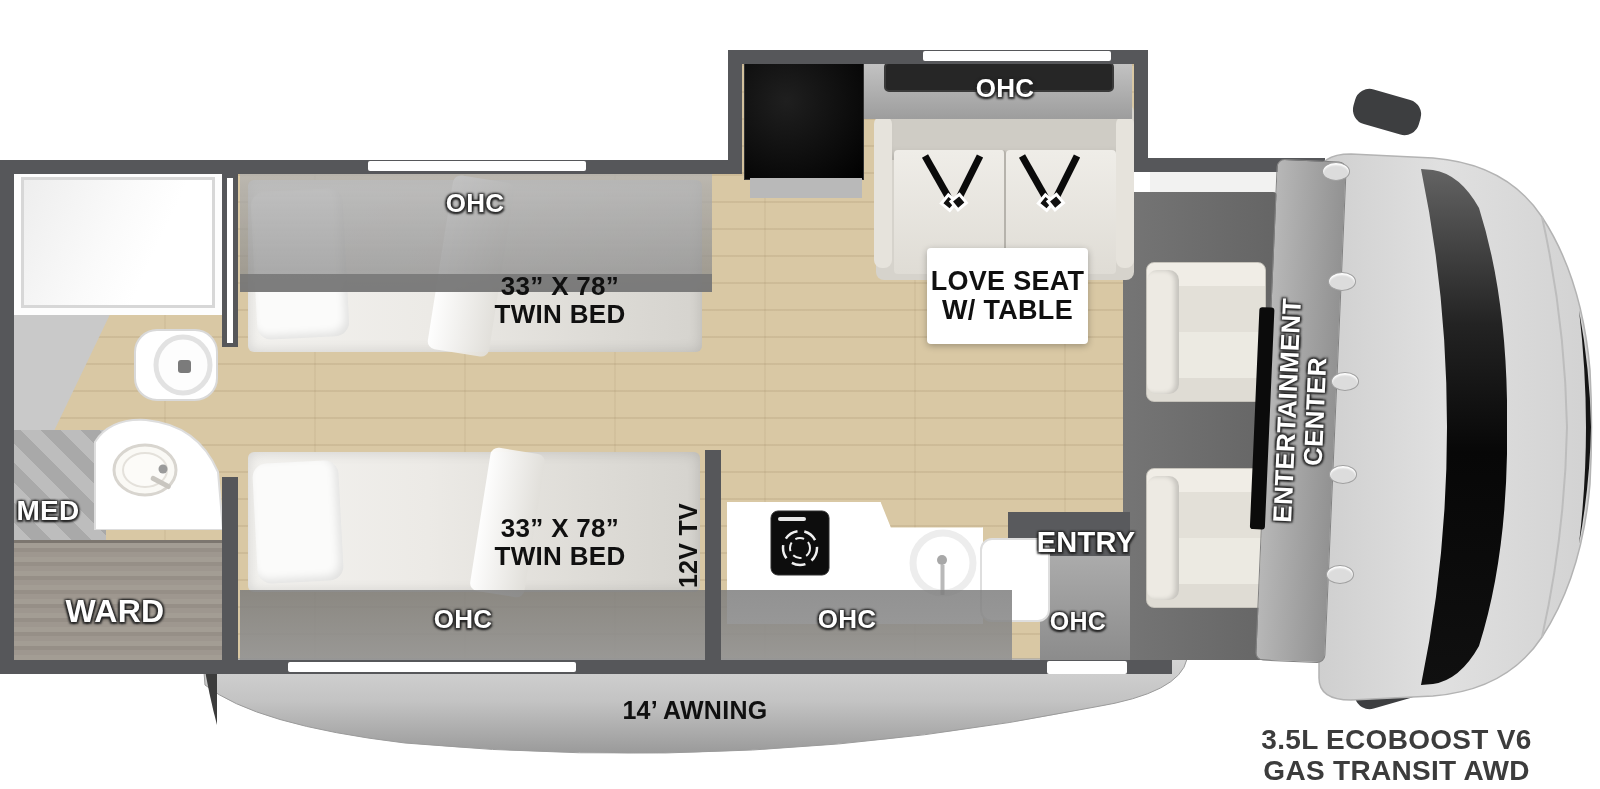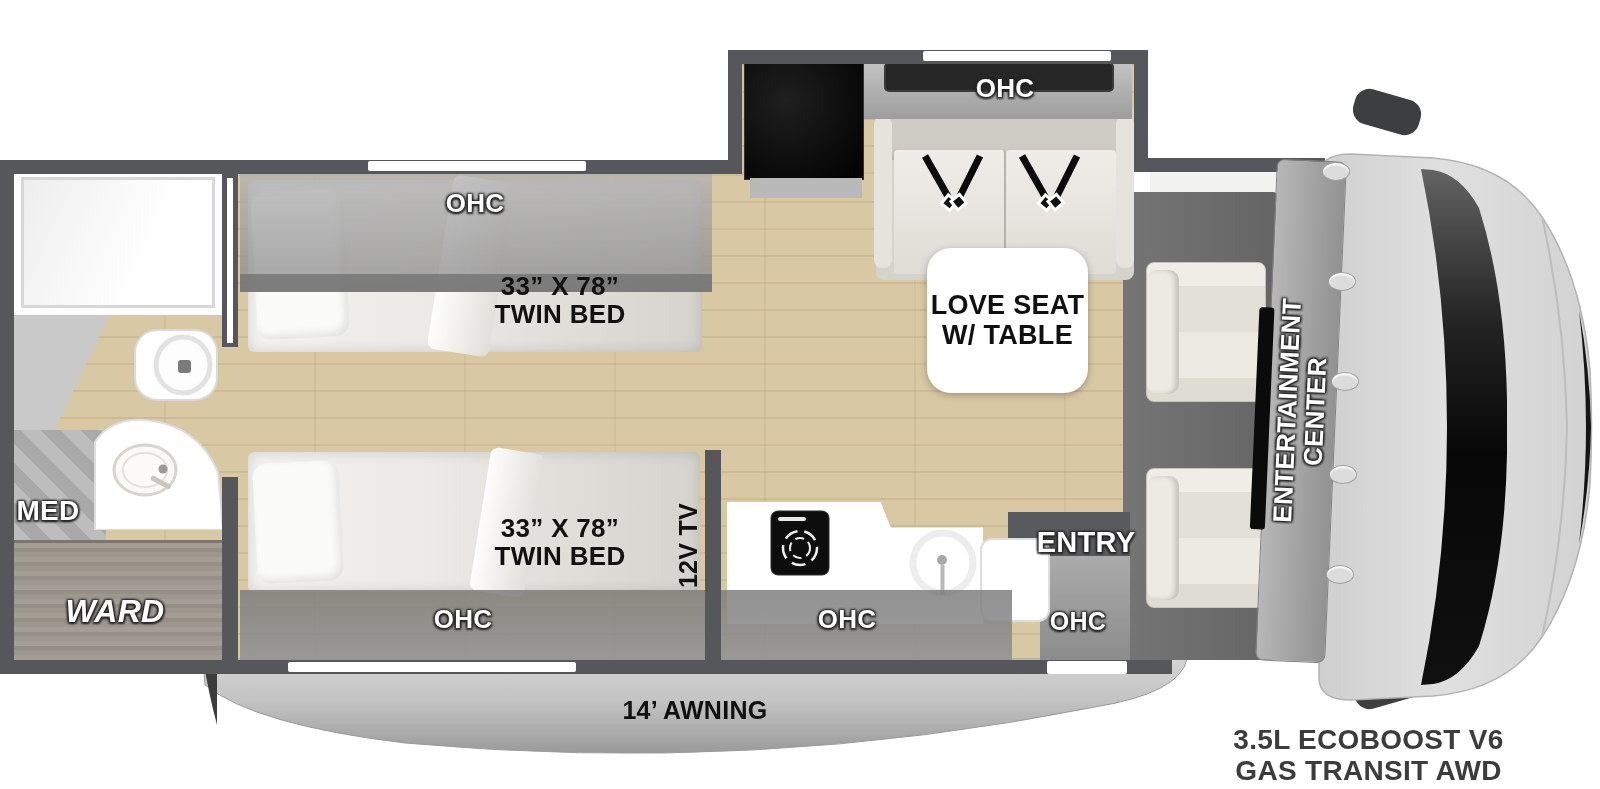--- a/index.html
+++ b/index.html
@@ -22,22 +22,22 @@
   .pillow{position:absolute;background:#fbfbfa;border-radius:14px;z-index:6;
      box-shadow:inset -4px -4px 8px rgba(0,0,0,.10);transform:rotate(-3deg);}
   .fold{position:absolute;background:linear-gradient(90deg,rgba(255,255,255,.95),rgba(225,223,218,.9));
      transform:rotate(9deg);border-radius:8px;z-index:6;}
   .seat{position:absolute;width:118px;height:138px;border:1px solid #c6c3bb;border-radius:8px;z-index:32;
      background:linear-gradient(180deg,#f0ede6 0 17%,#e3e0d8 17% 50%,#eceae2 50% 83%,#dfdcd4 83%);}
   .seat .back{position:absolute;left:0;top:7px;width:32px;height:124px;background:#edeae3;
      border-radius:10px;box-shadow:inset -4px 0 5px rgba(0,0,0,.17);}
   .rivet{position:absolute;width:26px;height:17px;border-radius:50%;background:#dcdcdc;
      border:1px solid #9f9f9f;box-shadow:inset 0 2px 2px #fff;z-index:58;}
-  .lovebox{position:absolute;left:927px;top:248px;width:161px;height:145px;background:#fff;
-     border-radius:24px;box-shadow:0 2px 7px rgba(0,0,0,.28);z-index:34;
+  .lovebox{position:absolute;left:927px;top:248px;width:161px;height:96px;background:#fff;
+     border-radius:4px;box-shadow:0 2px 7px rgba(0,0,0,.28);z-index:34;
      display:flex;align-items:center;justify-content:center;}
 </style>
 </head>
 <body>
 
 <div class="fp">
 
   <div class="floor" style="left:14px;top:174px;width:1111px;height:486px;"></div>
   <div class="floor" style="left:742px;top:64px;width:392px;height:112px;"></div>
 
@@ -188,37 +188,37 @@
     </div>
   </div>
 
   <div class="rivet" style="left:1322px;top:162px;"></div>
   <div class="rivet" style="left:1328px;top:272px;"></div>
   <div class="rivet" style="left:1331px;top:372px;"></div>
   <div class="rivet" style="left:1329px;top:465px;"></div>
   <div class="rivet" style="left:1326px;top:565px;"></div>
 
   <div class="t tw" style="left:12px;top:496px;width:72px;font-size:28px;">MED</div>
-  <div class="t tw" style="left:30px;top:594px;width:170px;font-size:32px;font-style:italic;">WARD</div>
+  <div class="t tw" style="left:30px;top:594px;width:170px;font-size:32px;">WARD</div>
 
   <div class="t tw" style="left:420px;top:189px;width:110px;font-size:26px;">OHC</div>
   <div class="t" style="left:460px;top:272px;width:200px;font-size:26px;">33” X 78”
 TWIN BED</div>
   <div class="t" style="left:460px;top:514px;width:200px;font-size:26px;">33” X 78”
 TWIN BED</div>
   <div class="t tw" style="left:408px;top:605px;width:110px;font-size:26px;">OHC</div>
   <div class="t" style="left:628px;top:532px;width:120px;font-size:25px;transform:rotate(-90deg);">12V TV</div>
 
   <div class="t tw" style="left:792px;top:605px;width:110px;font-size:26px;">OHC</div>
   <div class="t tw" style="left:1036px;top:527px;width:100px;font-size:29px;">ENTRY</div>
   <div class="t tw" style="left:1028px;top:608px;width:100px;font-size:25px;">OHC</div>
 
   <div class="t tw" style="left:950px;top:74px;width:110px;font-size:26px;">OHC</div>
   <div class="lovebox">
     <div class="t" style="position:static;font-size:27px;">LOVE SEAT
 W/ TABLE</div>
   </div>
 
   <div class="t" style="left:610px;top:697px;width:170px;font-size:25px;z-index:61;">14’ AWNING</div>
-  <div class="t" style="left:1196px;top:725px;width:345px;font-size:28px;color:#3c3c3c;line-height:1.1;">3.5L ECOBOOST V6
+  <div class="t" style="left:1224px;top:725px;width:345px;font-size:28px;color:#3c3c3c;line-height:1.1;">3.5L ECOBOOST V6
 GAS TRANSIT AWD</div>
 
 </div>
 
 </body></html>

